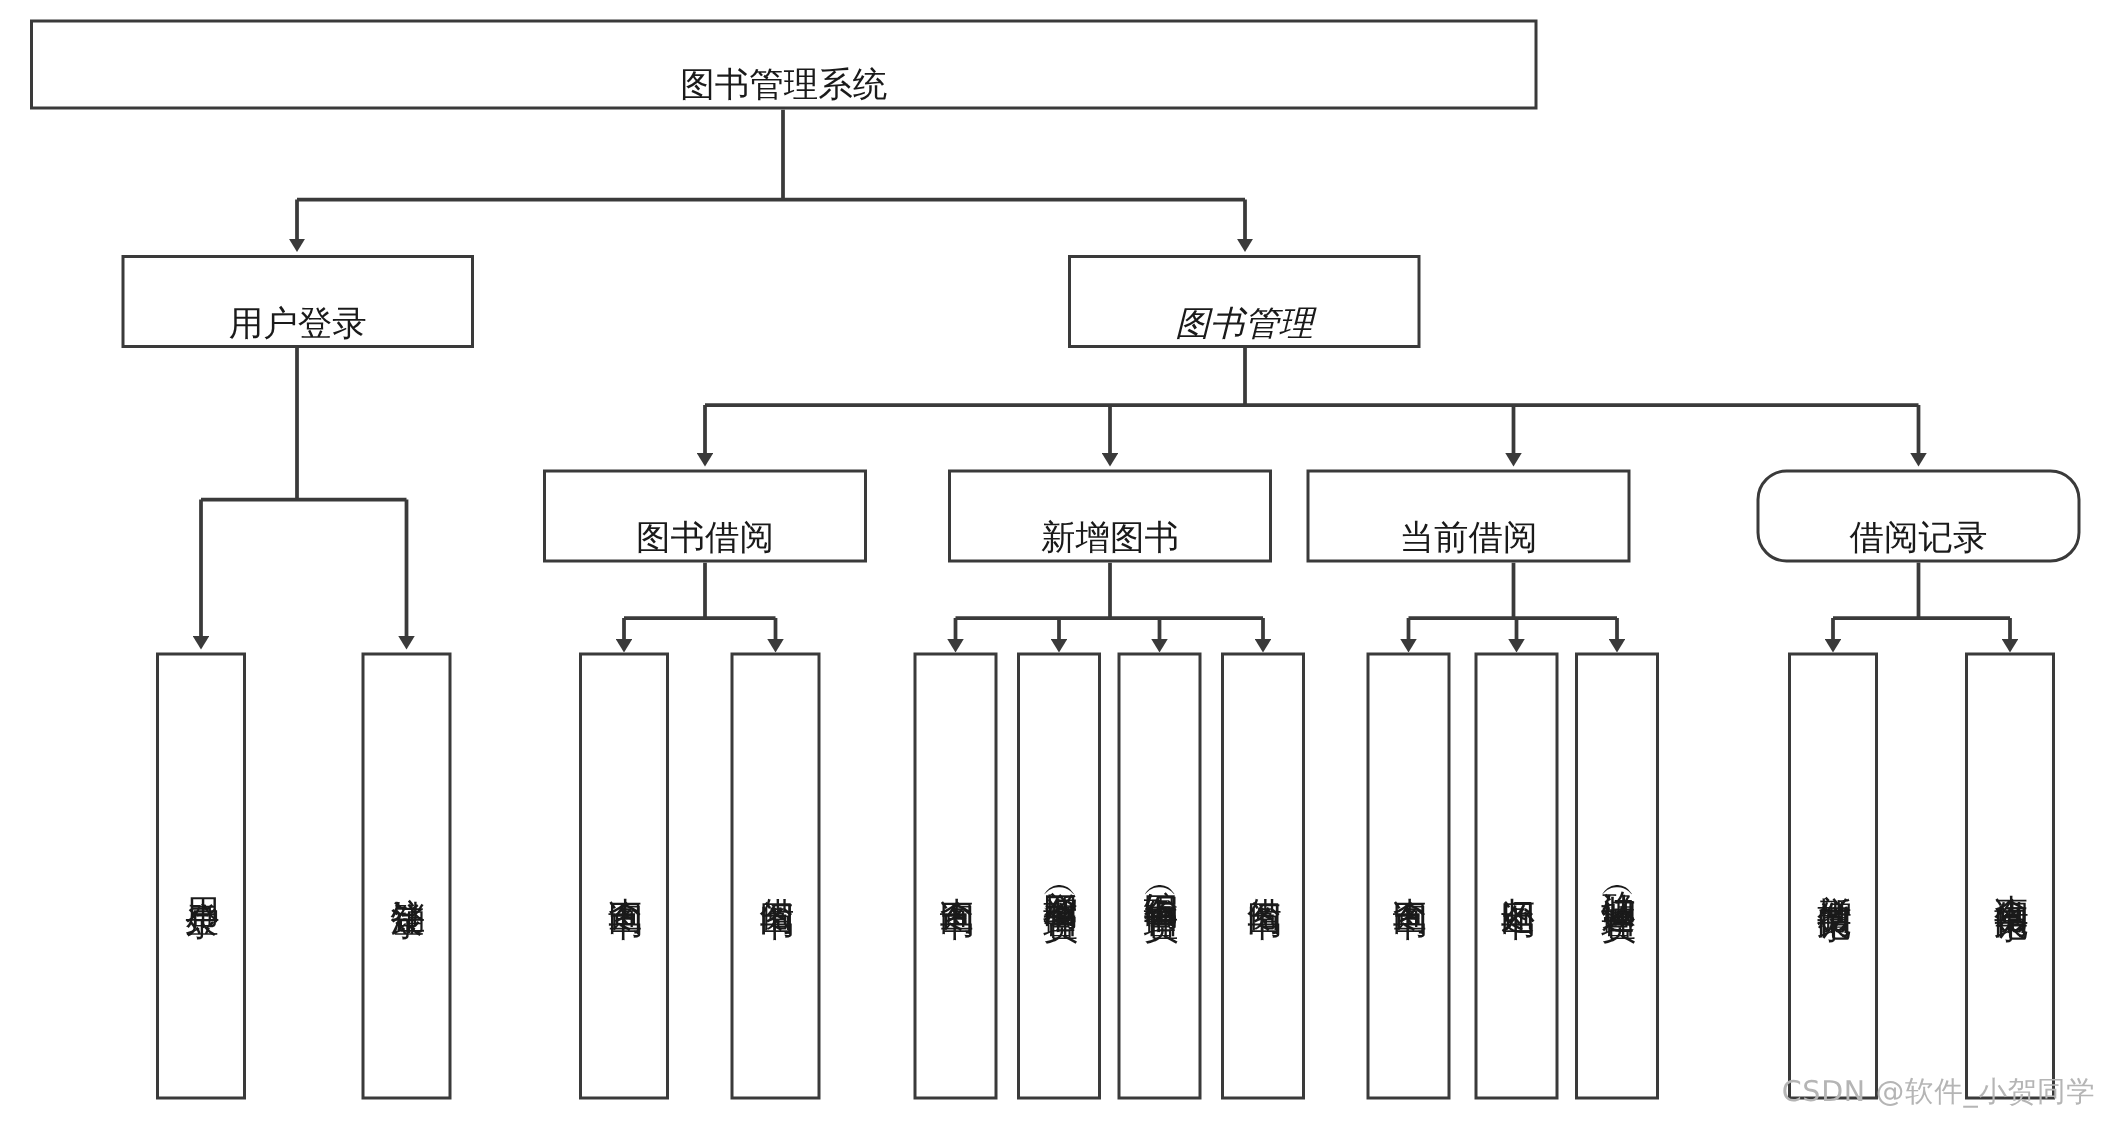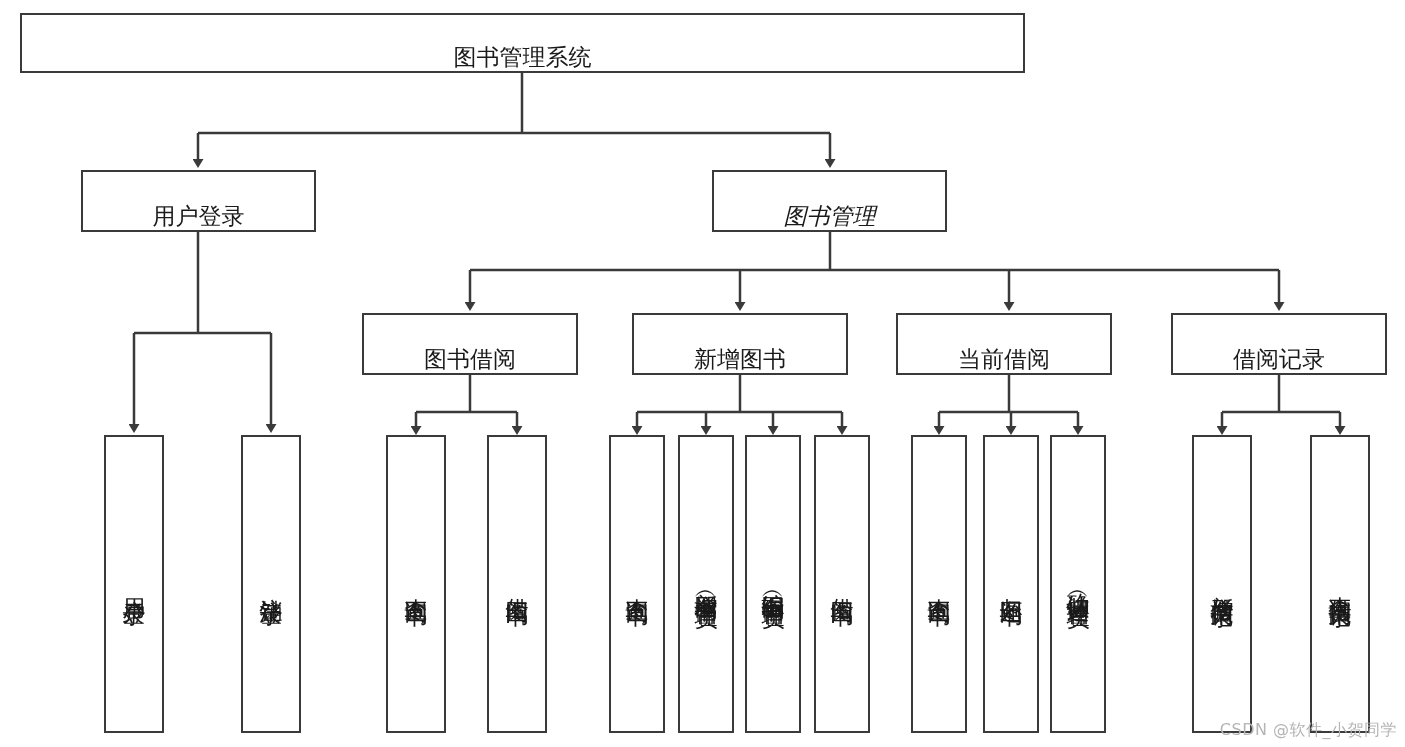--- a/index.html
+++ b/index.html
@@ -54,21 +54,21 @@
     writing-mode: vertical-rl;
     text-orientation: upright;
     font-size: 23px;
     letter-spacing: 2px;
     line-height: 1;
   }
   .watermark {
     position: absolute;
     right: 8px;
     bottom: 6px;
-    font-size: 16px;
+    font-size: 19px;
     color: #b5b5b5;
     white-space: nowrap;
     letter-spacing: 0.5px;
     margin-top: 48px;
   }
 </style>
 </head>
 <body>
 
 <div id="diagram-root">
@@ -135,24 +135,24 @@
   <div class="node horizontal" style="left: 712px; top: 170px; width: 235px; height: 62px; font-style: italic;">
     <span class="label">图书管理</span>
   </div>
 
   <div class="node horizontal" style="left: 362px; top: 313px; width: 216px; height: 62px;">
     <span class="label">图书借阅</span>
   </div>
   <div class="node horizontal" style="left: 632px; top: 313px; width: 216px; height: 62px;">
     <span class="label">新增图书</span>
   </div>
-  <div class="node horizontal" style="left: 896px; top: 313px; width: 216px; height: 62px;">
+  <div class="node horizontal" style="left: 871px; top: 313px; width: 216px; height: 62px;">
     <span class="label">当前借阅</span>
   </div>
-  <div class="node horizontal" style="left: 1171px; top: 313px; width: 216px; height: 62px;">
+  <div class="node horizontal" style="left: 1171px; top: 313px; width: 216px; height: 62px; border-radius: 20px;">
     <span class="label">借阅记录</span>
   </div>
 
   <div class="node vertical" style="left: 104px; top: 435px; width: 60px; height: 298px;">
     <span class="label">用户登录</span>
   </div>
   <div class="node vertical" style="left: 241px; top: 435px; width: 60px; height: 298px;">
     <span class="label">注销登录</span>
   </div>
   <div class="node vertical" style="left: 386px; top: 435px; width: 60px; height: 298px;">

